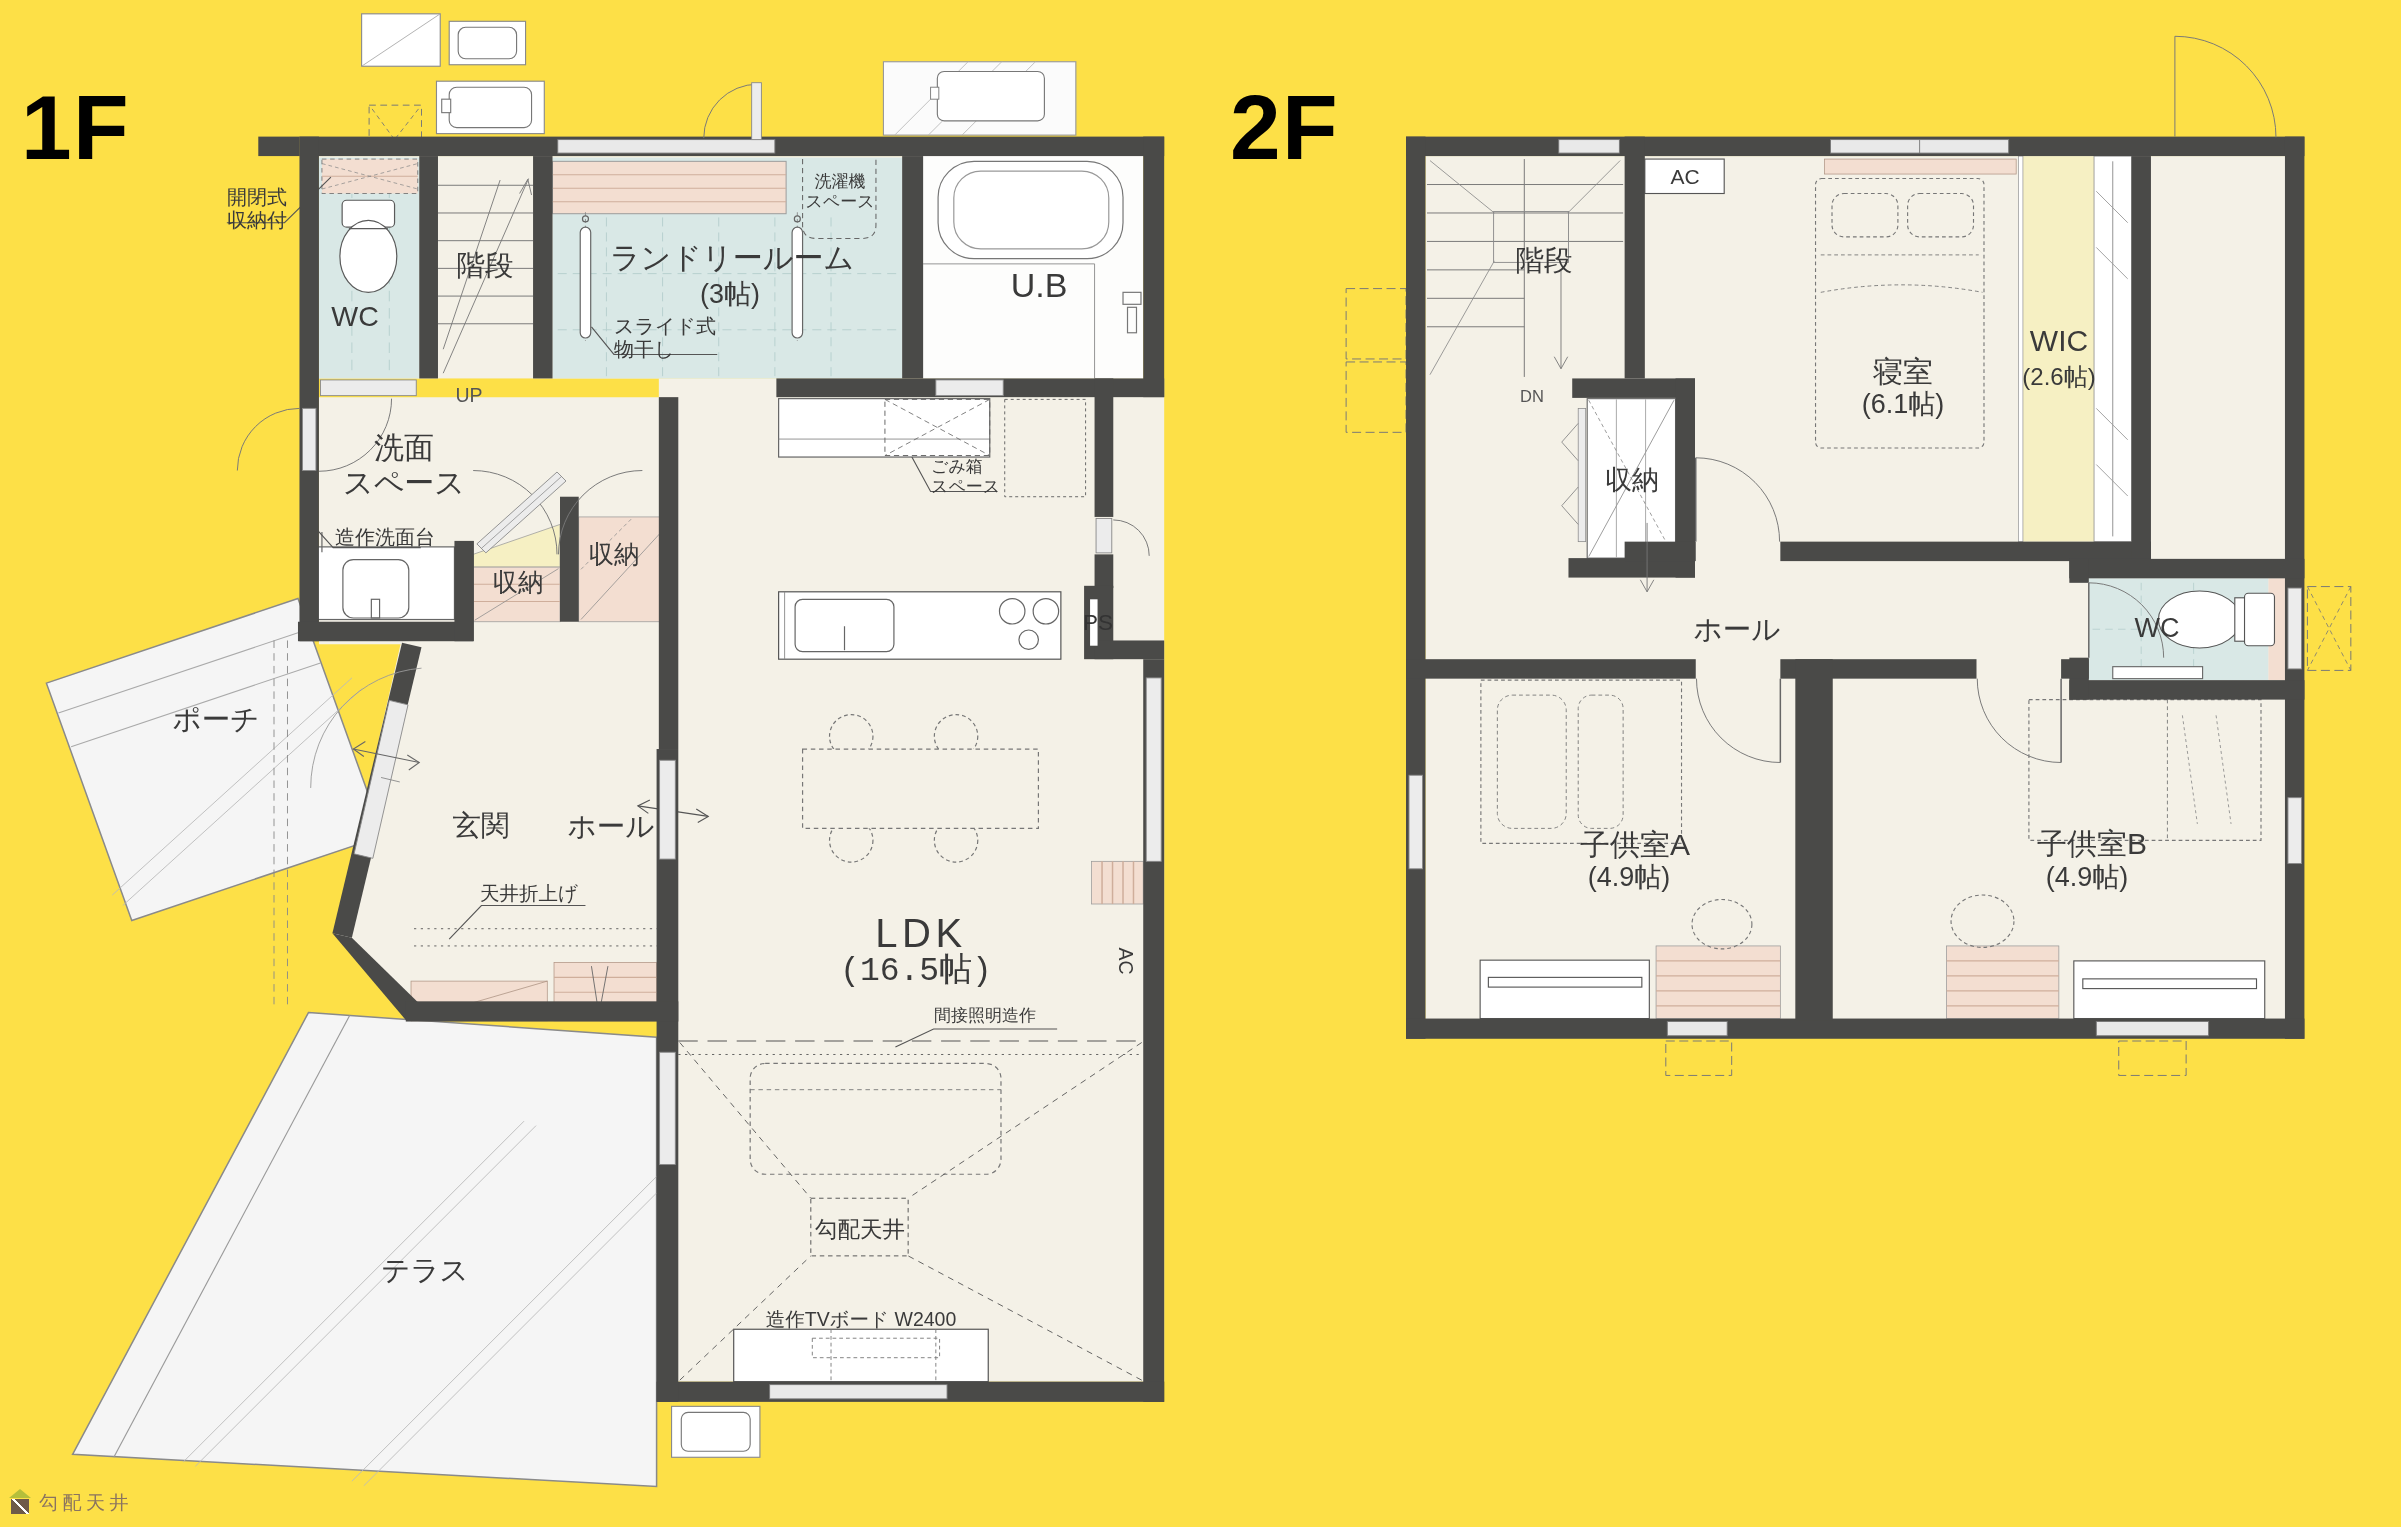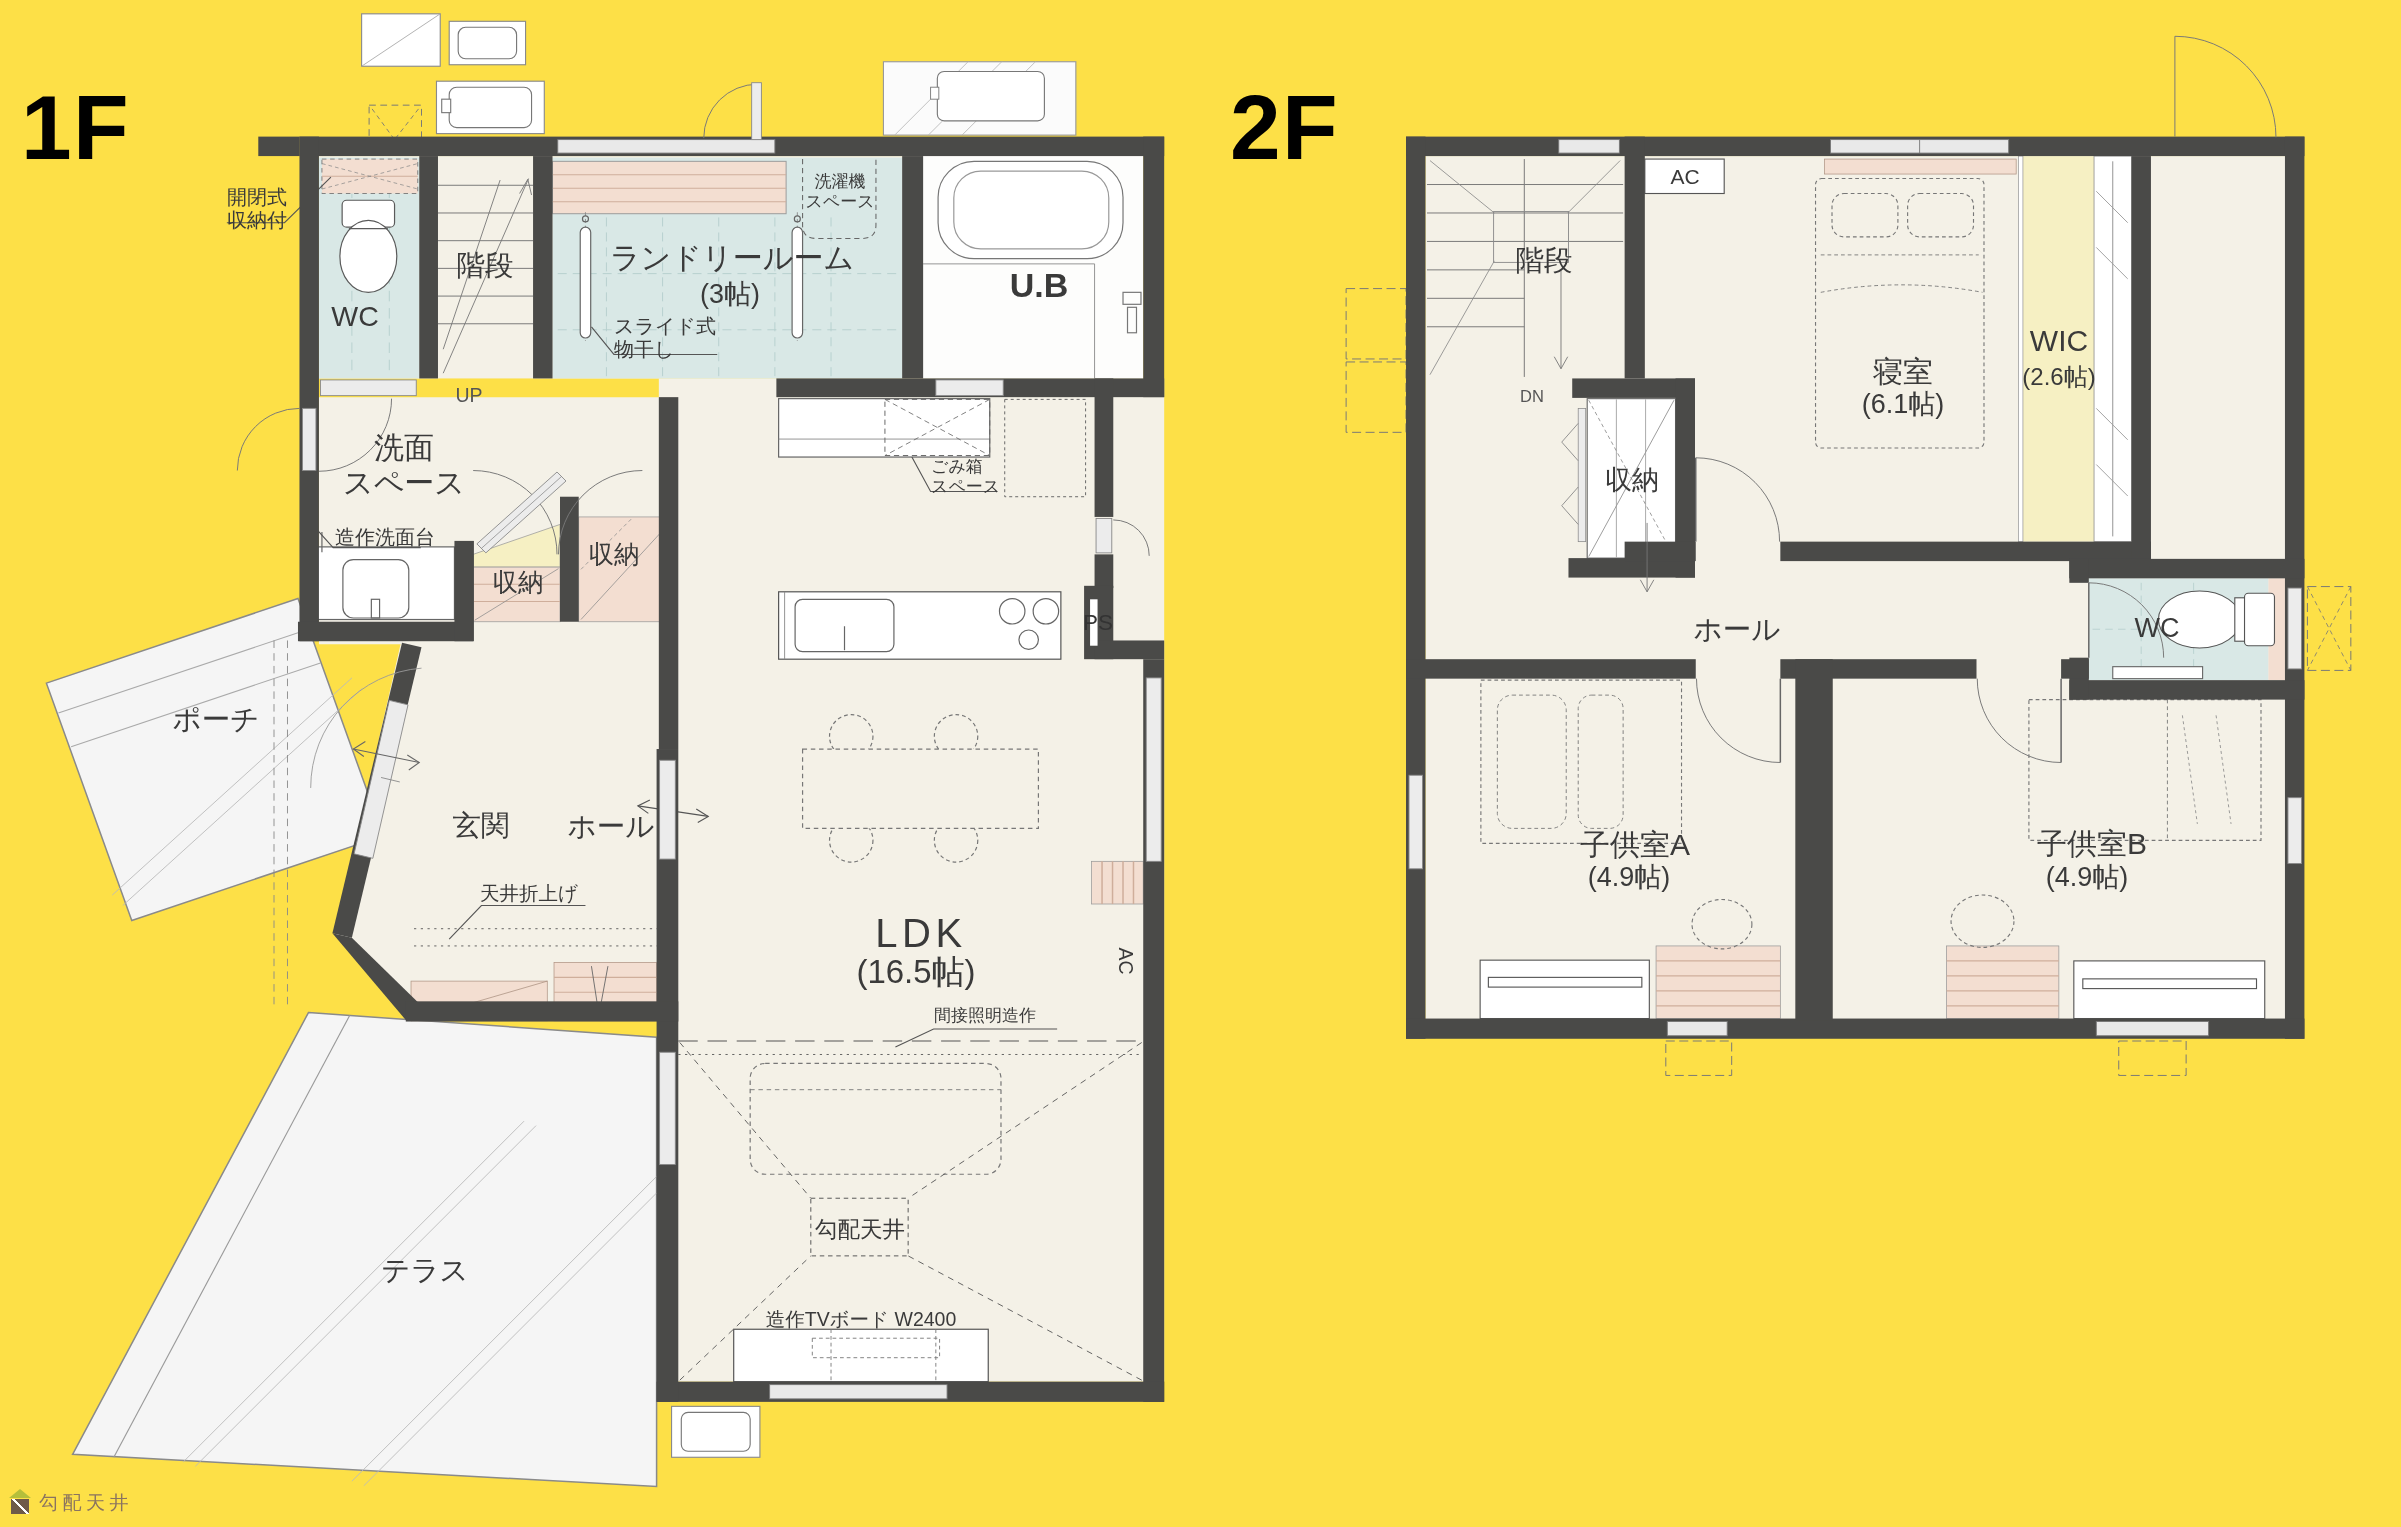--- a/index.html
+++ b/index.html
@@ -425,36 +425,36 @@
   <div class="L" style="left:227px;top:186px;font-size:20px;">開閉式
 収納付</div>
   <div class="L C" style="left:355px;top:317px;font-size:28.5px;">WC</div>
   <div class="L C" style="left:485px;top:266px;font-size:28.5px;">階段</div>
   <div class="L C" style="left:732px;top:258px;font-size:30px;">ランドリールーム</div>
   <div class="L C" style="left:730px;top:295px;font-size:27px;">(3帖)</div>
   <div class="L C" style="left:840px;top:192px;font-size:17px;">洗濯機
 スペース</div>
   <div class="L" style="left:614px;top:315px;font-size:20px;">スライド式
 物干し</div>
-  <div class="L C" style="left:1039px;top:286px;font-size:34px;font-weight:bold;">U.B</div>
+  <div class="L C" style="left:1039px;top:286px;font-size:34px;">U.B</div>
   <div class="L C" style="left:469px;top:395px;font-size:19.5px;color:#555;">UP</div>
   <div class="L C" style="left:404px;top:466px;font-size:30px;">洗面
 スペース</div>
   <div class="L" style="left:335px;top:526px;font-size:20px;">造作洗面台</div>
   <div class="L C" style="left:518px;top:583px;font-size:25.5px;">収納</div>
   <div class="L C" style="left:614px;top:555px;font-size:25.5px;">収納</div>
   <div class="L" style="left:931px;top:457px;font-size:17px;">ごみ箱
 スペース</div>
   <div class="L C" style="left:1098px;top:623px;font-size:22.5px;color:#333;">PS</div>
   <div class="L C" style="left:216px;top:720px;font-size:28.5px;">ポーチ</div>
   <div class="L C" style="left:481px;top:826px;font-size:28.5px;">玄関</div>
   <div class="L C" style="left:611px;top:827px;font-size:28.5px;">ホール</div>
   <div class="L" style="left:480px;top:882px;font-size:19.5px;">天井折上げ</div>
   <div class="L C" style="left:921px;top:933px;font-size:40px;letter-spacing:4.5px;">LDK</div>
-  <div class="L C" style="left:916px;top:972px;font-size:33px;">(16.5帖)</div>
+  <div class="L C" style="left:916px;top:972px;font-size:33px;font-family:Liberation Mono, monospace;">(16.5帖)</div>
   <div class="L" style="left:934px;top:1006px;font-size:17px;">間接照明造作</div>
   <div class="L R90" style="left:1126px;top:961px;font-size:19.5px;">AC</div>
   <div class="L C" style="left:860px;top:1230px;font-size:22.5px;">勾配天井</div>
   <div class="L C" style="left:861px;top:1319px;font-size:19.5px;">造作TVボード W2400</div>
   <div class="L C" style="left:425px;top:1271px;font-size:28.5px;">テラス</div>
 
   <div class="L C" style="left:1544px;top:261px;font-size:28.5px;">階段</div>
   <div class="L C" style="left:1685px;top:177px;font-size:21px;">AC</div>
   <div class="L C" style="left:1903px;top:372px;font-size:30px;">寝室</div>
   <div class="L C" style="left:1903px;top:405px;font-size:27px;">(6.1帖)</div>

